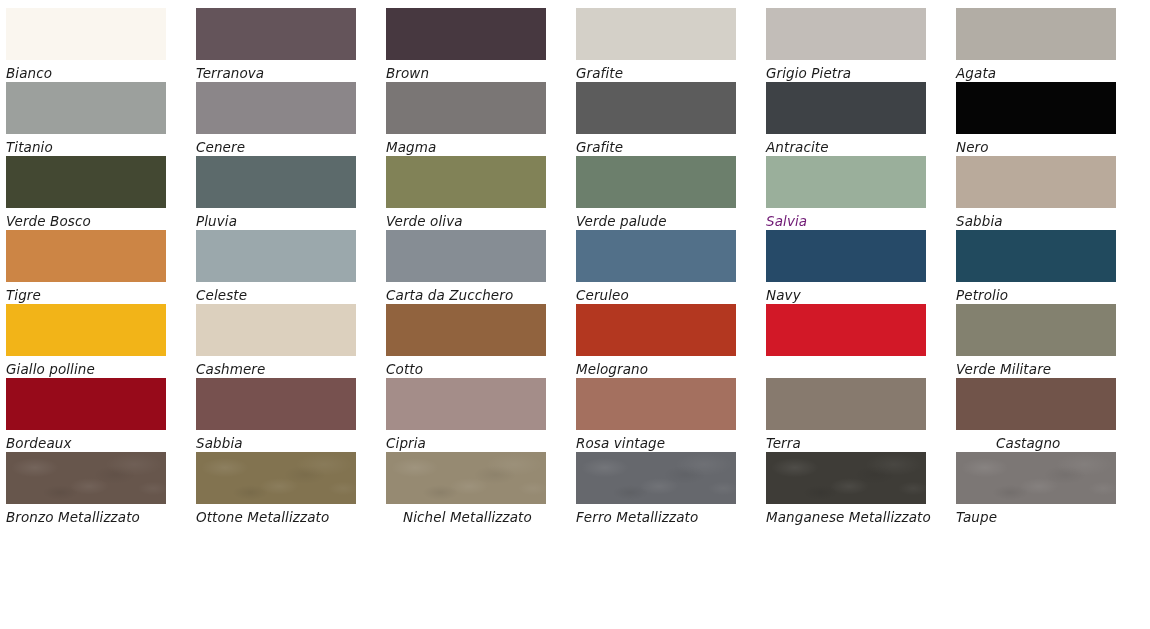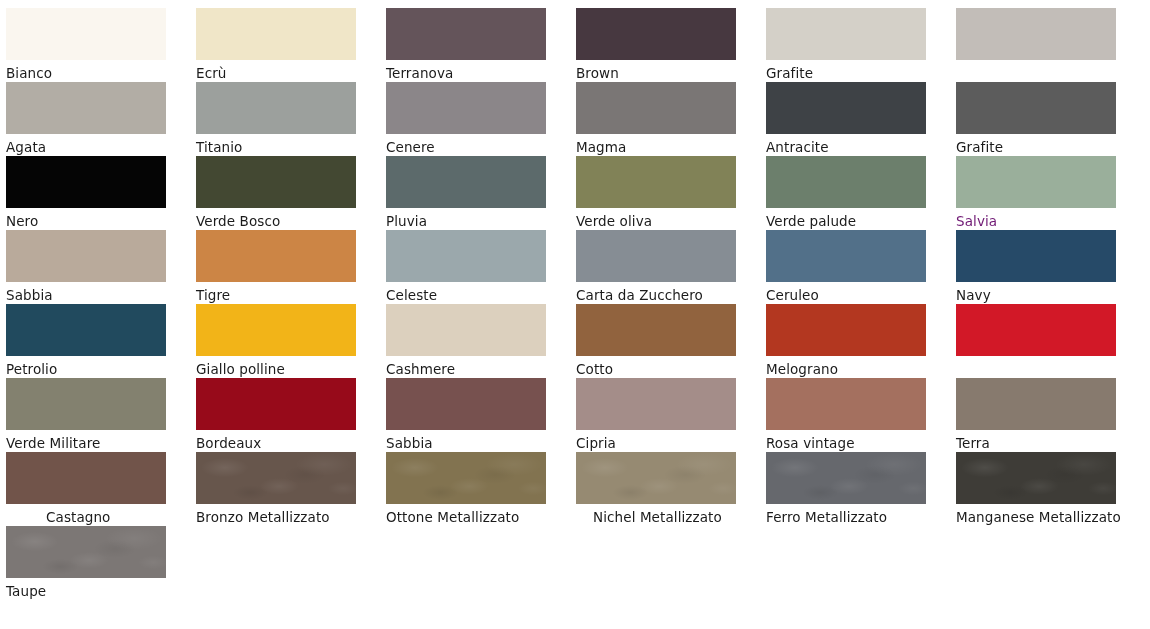--- a/index.html
+++ b/index.html
@@ -20,20 +20,21 @@
     grid-template-columns: repeat(6, 190px);
     grid-auto-rows: 74px;
     padding: 8px 0 0 6px;
     box-sizing: border-box;
   }
 
   .swatch-cell {
     width: 190px;
     height: 86px;
     position: relative;
+    font-style: italic;
   }
 
   .swatch-chip {
     width: 160px;
     height: 52px;
     display: block;
     position: relative;
     overflow: hidden;
   }
 
@@ -66,63 +67,60 @@
 </style>
 </head>
 <body style="background: rgb(255, 255, 255);">
 
 <div id="palette-grid">
     <div class="swatch-cell">
       <div class="swatch-chip" style="background-color: rgb(250, 246, 239);"></div>
       <span class="swatch-label" style="color: rgb(27, 27, 27);">Bianco</span>
     </div>
     <div class="swatch-cell">
-      <div class="swatch-chip" style="background-color: rgb(240, 230, 200);"></div>
-      <span class="swatch-label" style="color: rgb(27, 27, 27);">Ecrù</span>
-    </div>
-    <div class="swatch-cell">
       <div class="swatch-chip" style="background-color: rgb(100, 84, 90);"></div>
       <span class="swatch-label" style="color: rgb(27, 27, 27);">Terranova</span>
     </div>
     <div class="swatch-cell">
       <div class="swatch-chip" style="background-color: rgb(71, 56, 64);"></div>
       <span class="swatch-label" style="color: rgb(27, 27, 27);">Brown</span>
     </div>
     <div class="swatch-cell">
       <div class="swatch-chip" style="background-color: rgb(212, 208, 200);"></div>
       <span class="swatch-label" style="color: rgb(27, 27, 27);">Grafite</span>
     </div>
     <div class="swatch-cell">
       <div class="swatch-chip" style="background-color: rgb(194, 189, 184);"></div>
+      <span class="swatch-label" style="color: rgb(27, 27, 27);">Grigio Pietra</span>
     </div>
     <div class="swatch-cell">
       <div class="swatch-chip" style="background-color: rgb(178, 173, 165);"></div>
       <span class="swatch-label" style="color: rgb(27, 27, 27);">Agata</span>
     </div>
     <div class="swatch-cell">
       <div class="swatch-chip" style="background-color: rgb(156, 160, 157);"></div>
       <span class="swatch-label" style="color: rgb(27, 27, 27);">Titanio</span>
     </div>
     <div class="swatch-cell">
       <div class="swatch-chip" style="background-color: rgb(139, 134, 137);"></div>
       <span class="swatch-label" style="color: rgb(27, 27, 27);">Cenere</span>
     </div>
     <div class="swatch-cell">
       <div class="swatch-chip" style="background-color: rgb(122, 118, 117);"></div>
       <span class="swatch-label" style="color: rgb(27, 27, 27);">Magma</span>
     </div>
     <div class="swatch-cell">
+      <div class="swatch-chip" style="background-color: rgb(92, 92, 92);"></div>
+      <span class="swatch-label" style="color: rgb(27, 27, 27);">Grafite</span>
+    </div>
+    <div class="swatch-cell">
       <div class="swatch-chip" style="background-color: rgb(62, 66, 70);"></div>
       <span class="swatch-label" style="color: rgb(27, 27, 27);">Antracite</span>
     </div>
     <div class="swatch-cell">
-      <div class="swatch-chip" style="background-color: rgb(92, 92, 92);"></div>
-      <span class="swatch-label" style="color: rgb(27, 27, 27);">Grafite</span>
-    </div>
-    <div class="swatch-cell">
       <div class="swatch-chip" style="background-color: rgb(5, 5, 5);"></div>
       <span class="swatch-label" style="color: rgb(27, 27, 27);">Nero</span>
     </div>
     <div class="swatch-cell">
       <div class="swatch-chip" style="background-color: rgb(67, 72, 50);"></div>
       <span class="swatch-label" style="color: rgb(27, 27, 27);">Verde Bosco</span>
     </div>
     <div class="swatch-cell">
       <div class="swatch-chip" style="background-color: rgb(92, 106, 107);"></div>
       <span class="swatch-label" style="color: rgb(27, 27, 27);">Pluvia</span>

